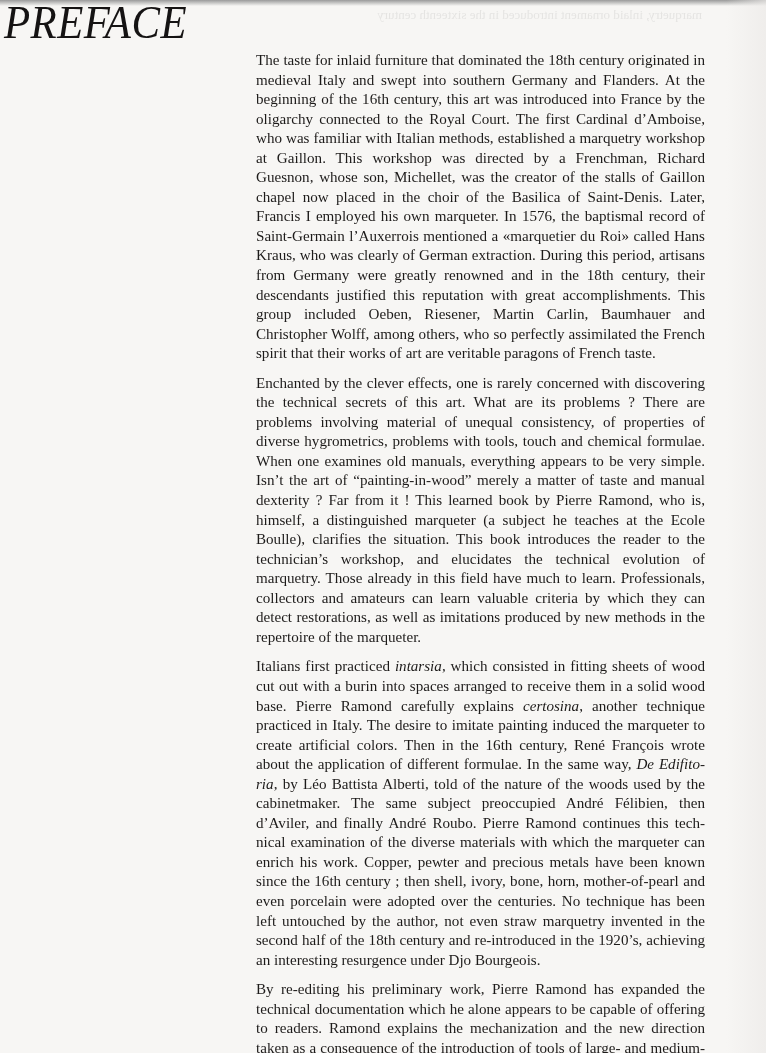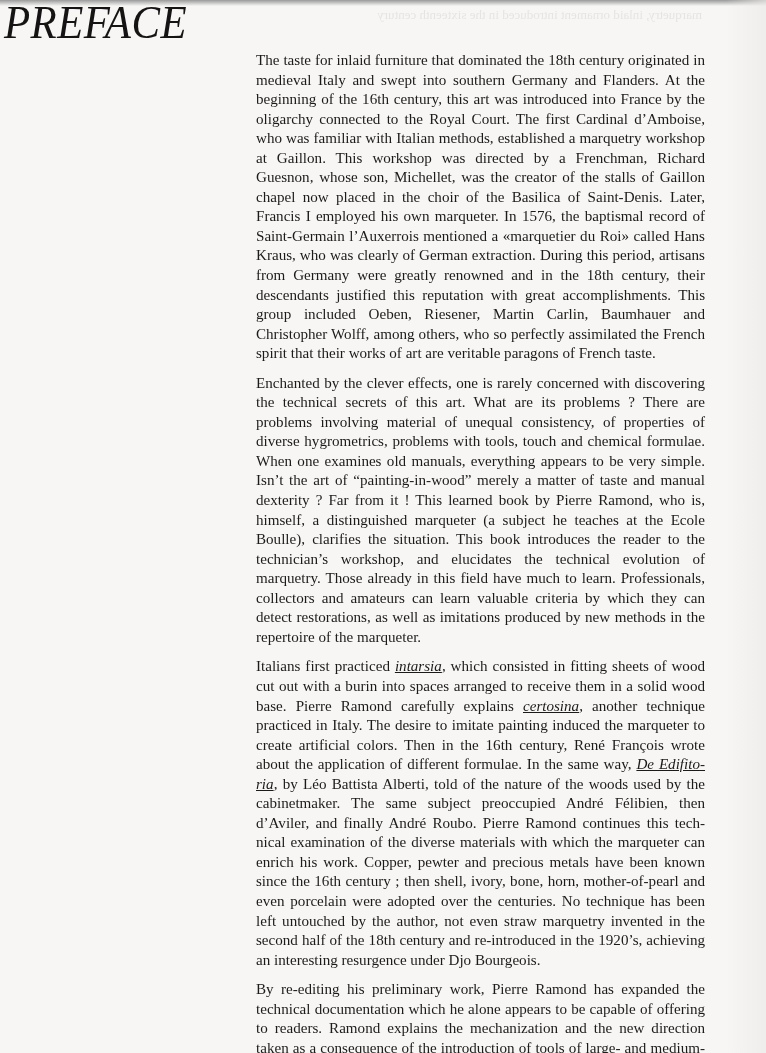--- a/index.html
+++ b/index.html
@@ -29,21 +29,21 @@
     letter-spacing: 0.5px; color: #151313; margin: 0;
     transform: scaleX(0.93); transform-origin: left top;
   }
   .column {
     position: absolute; left: 256px; top: 51px; width: 449px;
     font-size: 15.1px; line-height: 19.55px;
   }
   .column p {
     margin: 0 0 10px 0; text-align: justify; hyphens: manual;
   }
-  .column p em { font-style: italic; text-decoration: underline; }
+  .column p em { font-style: italic; }
 </style>
 </head>
 <body>
 
 <div class="top-shadow"></div>
 <div class="right-shade"></div>
 <div class="bleed">marquetry, inlaid ornament introduced in the sixteenth century</div>
 
 <h1 class="title">PREFACE</h1>
 

